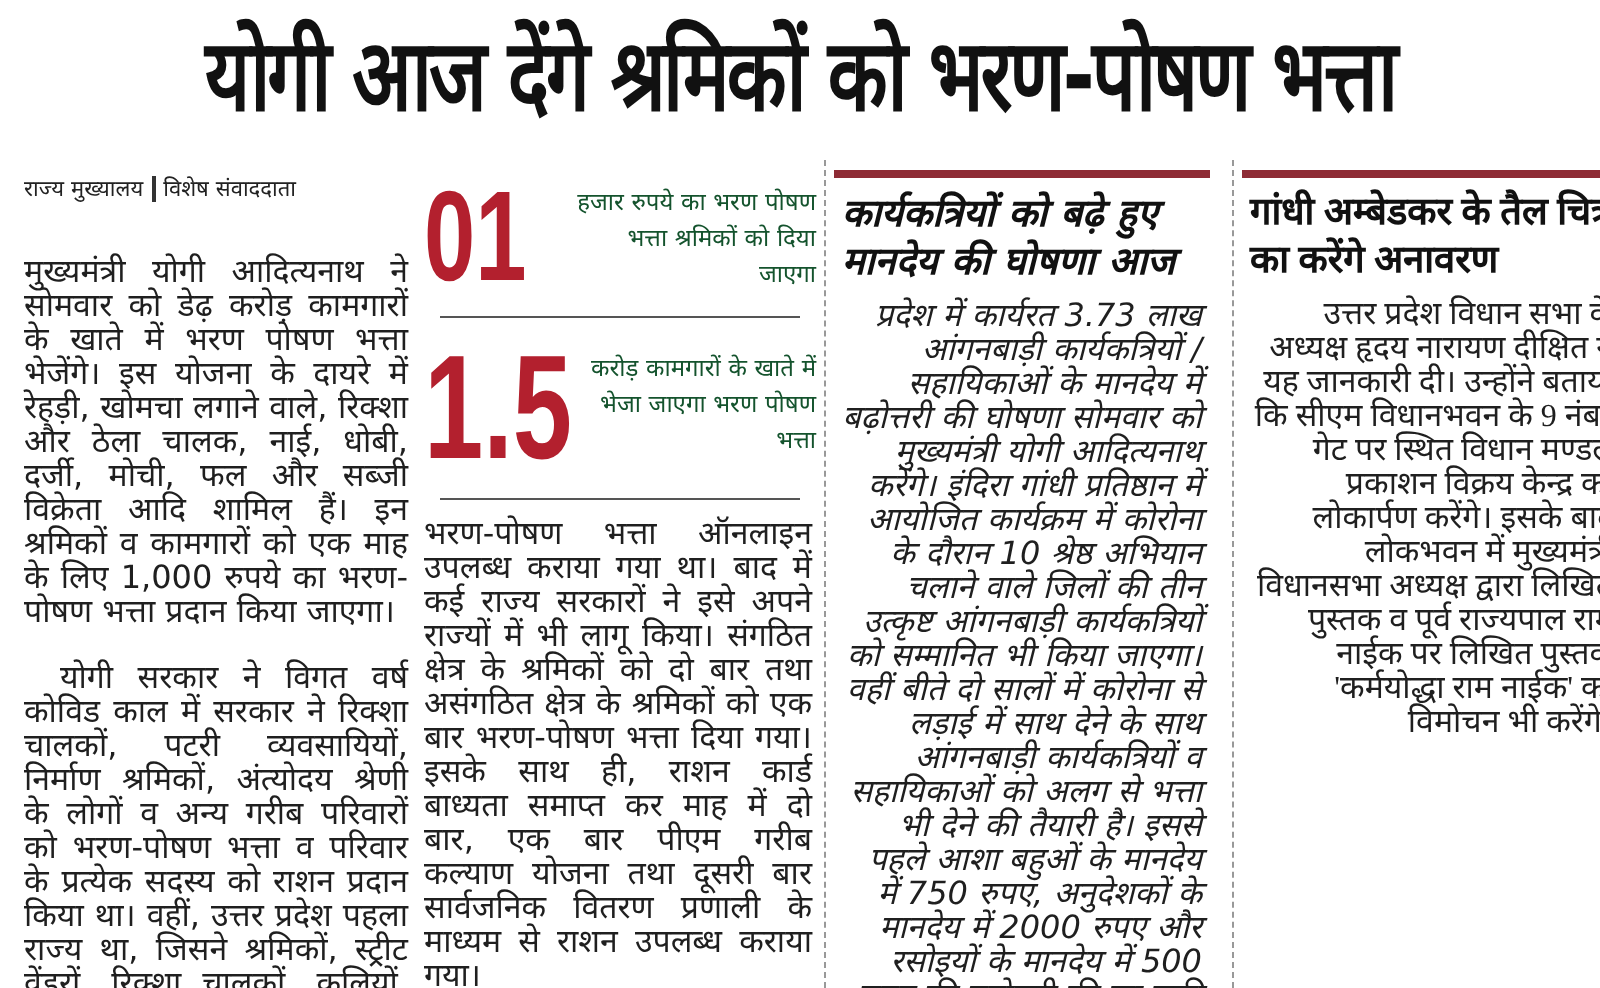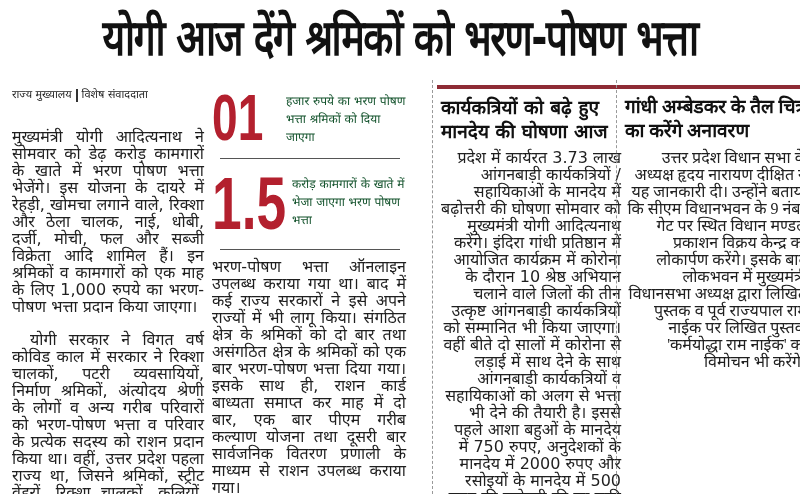--- a/index.html
+++ b/index.html
@@ -13,34 +13,34 @@
     position:absolute; left:0; top:0; width:800px; height:72px;
     display:flex; align-items:center; justify-content:center;
     font-family:"DejaVu Sans", sans-serif; font-weight:bold;
     font-size:50px; letter-spacing:-2px; color:#111;
     transform:scaleX(0.78); transform-origin:center;
     white-space:nowrap;
   }
   .col { position:absolute; top:80px; bottom:0; }
   .col1 { left:6px; width:200px; }
   .col2 { left:212px; width:196px; }
-  .col3 { left:432px; width:188px; border-left:1px dashed #999; padding-left:4px; }
+  .col3 { left:412px; width:188px; border-left:1px dashed #999; padding-left:4px;font-style:italic; }
   .col4 { left:616px; width:190px; border-left:1px dashed #999; padding-left:4px;font-family:Liberation Serif, serif; }
   .byline {
     font-size:11px; color:#222; margin-top:6px; margin-left:6px;
     white-space:nowrap;
   }
   .byline .sep { display:inline-block; width:2px; height:13px; background:#333; margin:0 4px; vertical-align:middle; }
   .body-text {
     font-size:16px; line-height:17px; color:#1f1f1f;
     text-align:justify; margin:0;
   }
   .col1 .body-text { margin-top:26px; padding:0 2px 0 6px; }
   .indent { text-indent:18px; }
-  .stat { display:flex; align-items:flex-start; }
+  .stat { display:flex; align-items:flex-start;text-align:right; }
   .stat-num {
     font-family:"Liberation Sans", sans-serif; font-weight:bold;
     color:#b3202e; font-size:64px; line-height:64px;
     transform:scaleX(0.72); transform-origin:left;
     width:70px;
   }
   .stat-text {
     font-size:12px; line-height:18px; color:#14532d; margin-left:4px;
   }
   .stat1 { margin-top:6px; }

